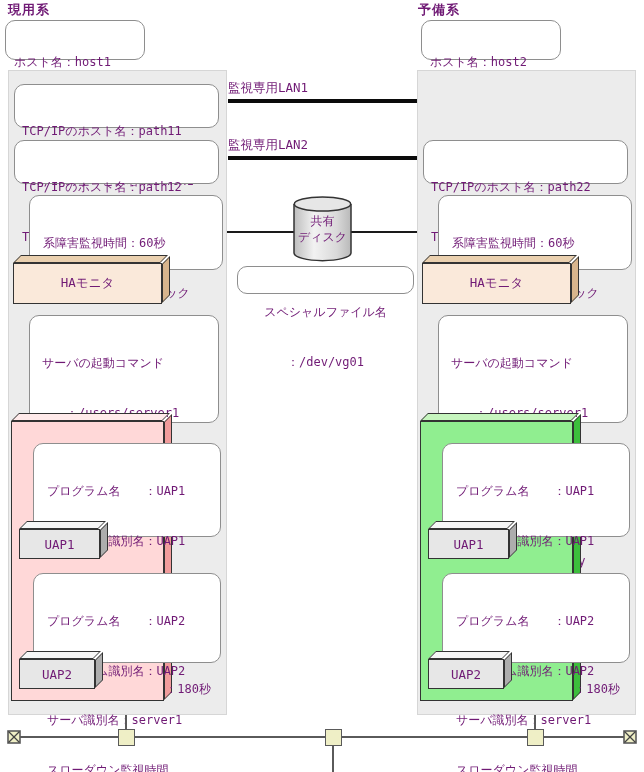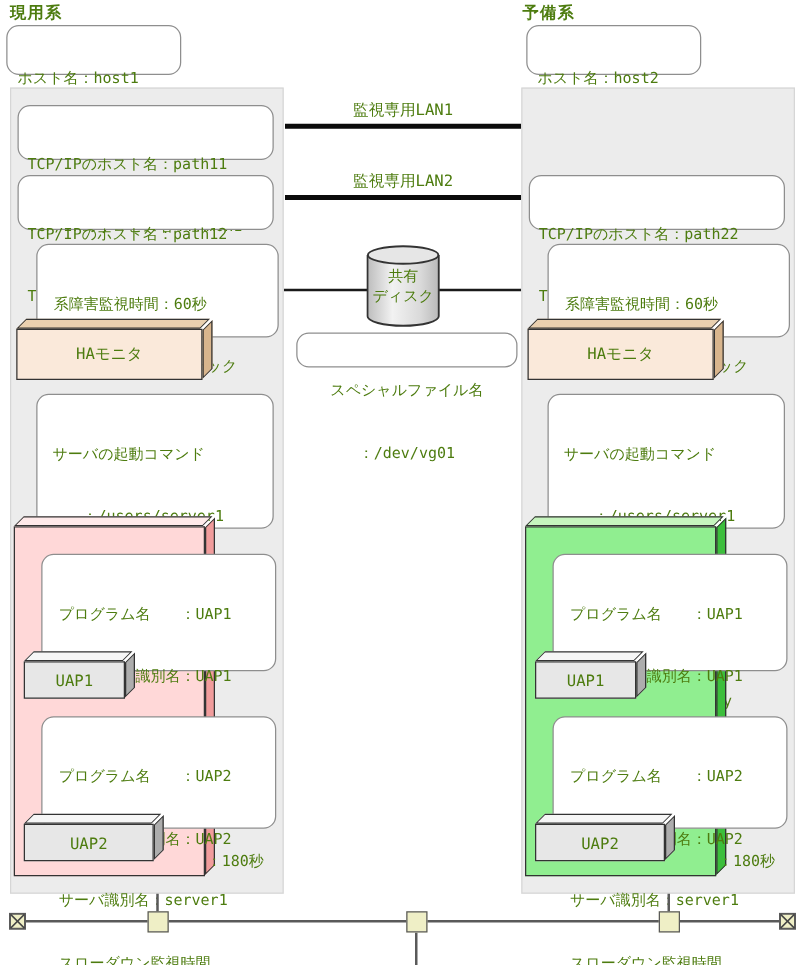--- a/index.html
+++ b/index.html
@@ -1,17 +1,17 @@
 <!DOCTYPE html>
 <html><head>
 <meta charset="utf-8">
 <style>
   html,body{margin:0;padding:0;background:#fff}
   #stage{position:relative;width:644px;height:772px;background:#ffffff;
-         font-family:"DejaVu Sans Mono",monospace;color:#4d7c0f;overflow:hidden}
+         font-family:"DejaVu Sans Mono",monospace;color:#701a75;overflow:hidden}
 
   .syslabel{position:absolute;top:1px;font-family:"DejaVu Sans",sans-serif;
             font-weight:bold;font-size:13px;letter-spacing:1px}
 
   .rbox{position:absolute;background:#fff;border:1.5px solid #8e8e8e;border-radius:10px;
         box-sizing:border-box;font-size:12px;line-height:16.5px;white-space:pre;
         padding:4px 8px}
   .hostbox{top:20px;width:140px;height:40px;line-height:15px;padding:4px 8px}
 
   .panel{position:absolute;top:70px;width:219px;height:645px;background:#ECECEC;
@@ -34,24 +34,24 @@
         font-size:12.5px;white-space:pre}
 
   .ha{background:#FAE9DA;--tp:#EAD0AF;--sd:#D8B58D}
   .habox{left:4px;top:192px;width:149px;height:41px}
   .exec{background:#FFD8D8;--tp:#FFEAEA;--sd:#F19C9C}
   .stby{background:#90EE90;--tp:#C6F5BE;--sd:#3CBE3C}
   .serverbox{left:2px;top:350px;width:153px;height:280px}
   .srvlabel{margin-top:25px;text-align:right;font-size:13px;white-space:pre}
   .uap{background:#E7E7E7;--tp:#F6F6F6;--sd:#ADADAD}
   .u1{left:10px;top:458px;width:81px;height:30px}
-  .u2{left:10px;top:588px;width:104px;height:30px}
+  .u2{left:10px;top:588px;width:76px;height:30px}
 
   .lanline{position:absolute;left:228px;width:189px;height:4px;background:#0b0b0b}
-  .lanlabel{position:absolute;left:228px;width:189px;text-align:center;font-size:12.5px}
+  .lanlabel{position:absolute;left:228px;width:189px;text-align:left;font-size:12.5px}
   .diskline{position:absolute;left:227px;top:231px;width:190px;height:1.5px;background:#1a1a1a}
 
   .cyl{position:absolute;left:293px;top:196px;width:59px;height:66px}
   .cyl-label{position:absolute;top:17px;left:-3px;width:65px;text-align:center;
              font-size:12px;line-height:16px}
   .special{left:237px;top:266px;width:177px;height:28px;text-align:center;padding:4px 4px}
 
   .netline{position:absolute;left:13px;top:736px;width:618px;height:2px;background:#5a5a5a}
   .csq{position:absolute;top:729px;width:17px;height:17px;background:#EFEFC6;
        border:1.6px solid #5a5a5a;box-sizing:border-box}

